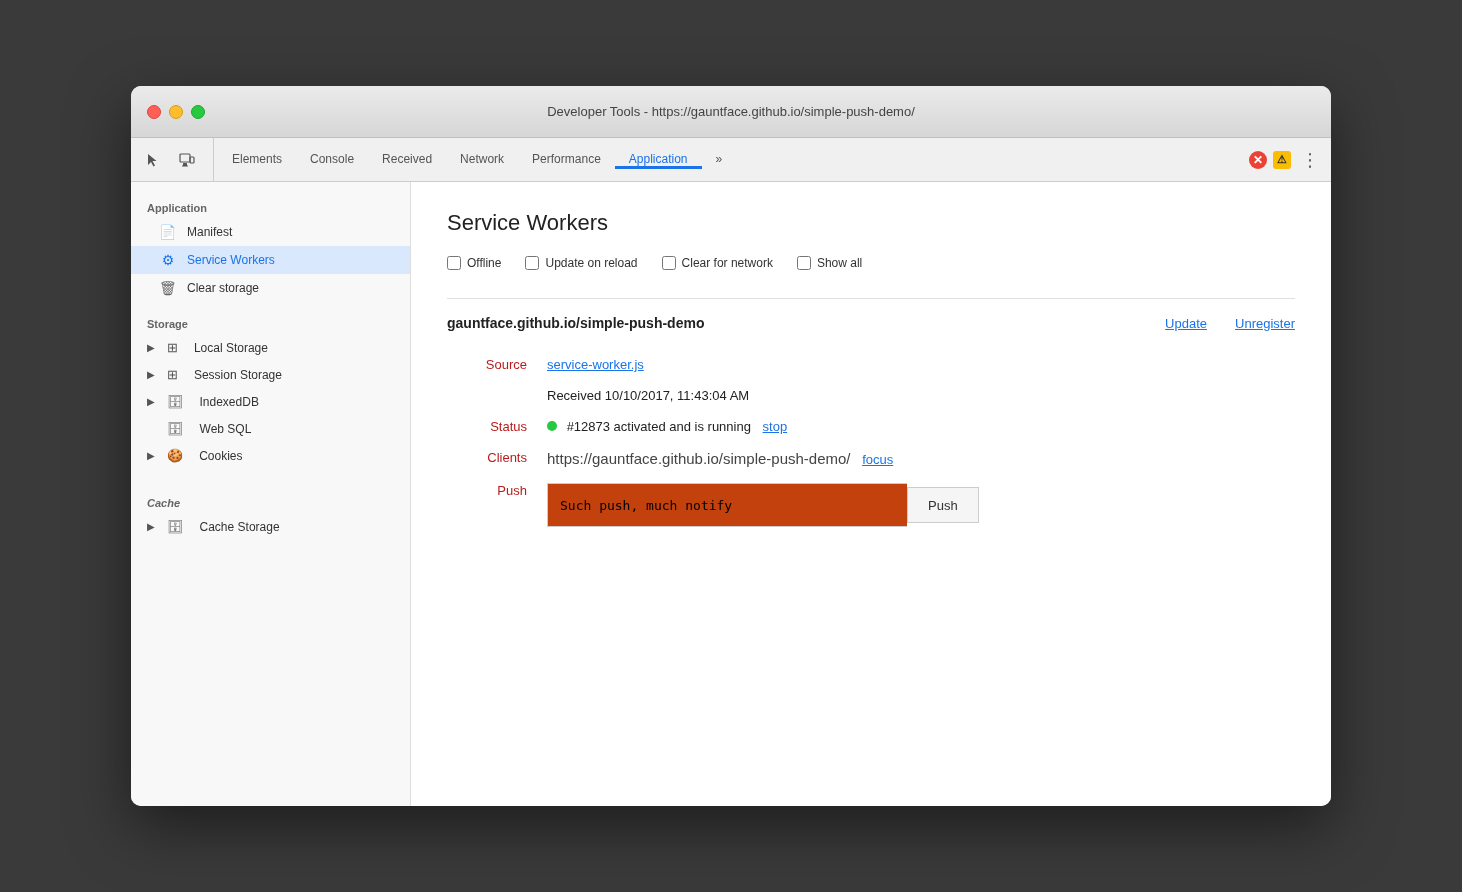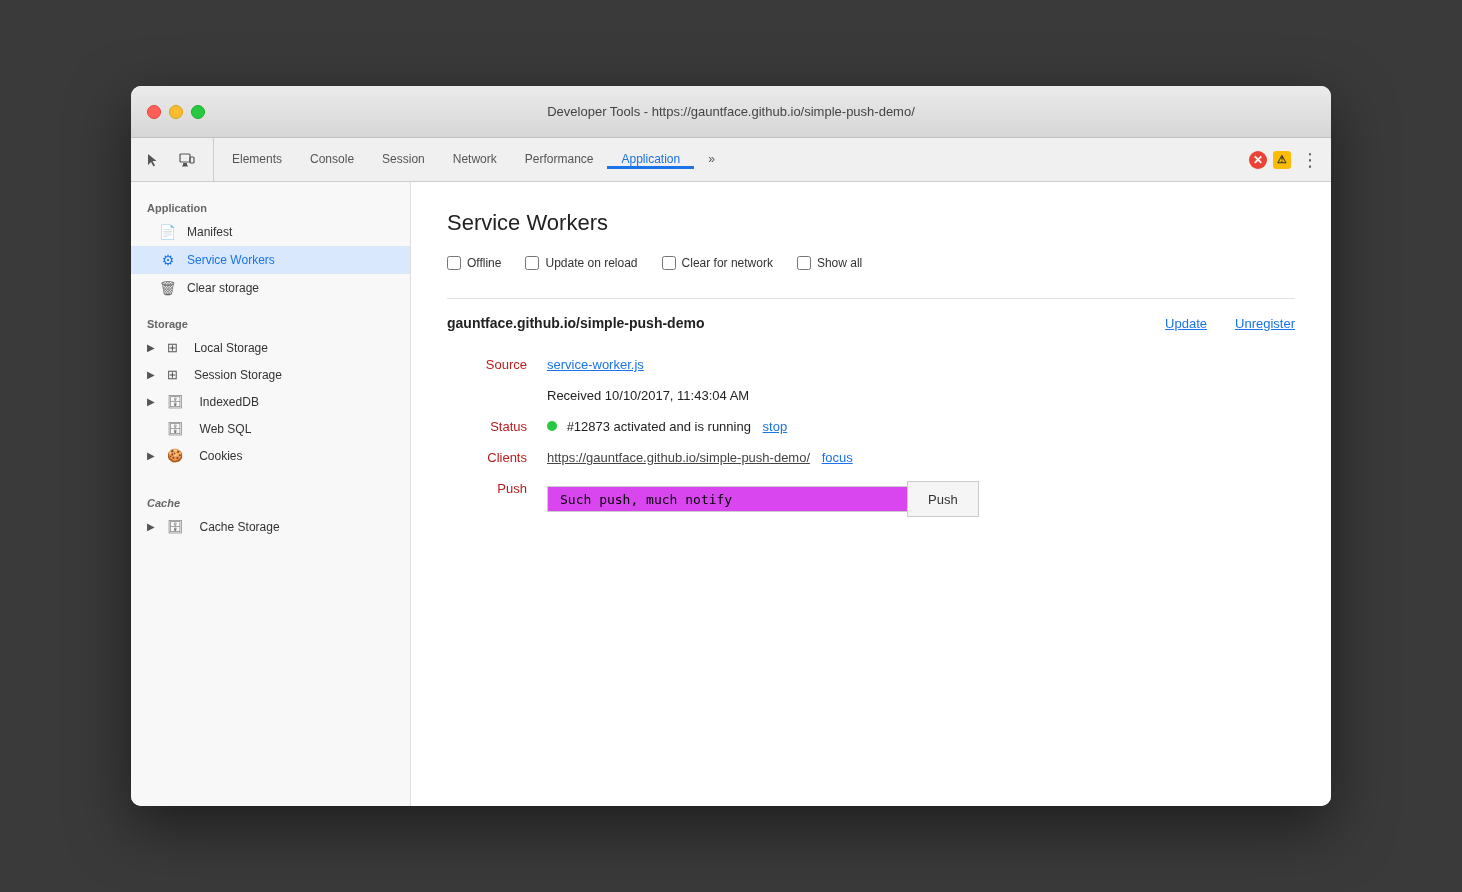--- a/index.html
+++ b/index.html
@@ -311,44 +311,43 @@
       margin-left: 8px;
     }
 
     .push-row {
       display: flex;
       align-items: center;
       gap: 0;
     }
     .push-input {
       width: 360px;
-      height: 26px;
+      height: 44px;
       border: 1px solid #ccc;
       border-right: none;
       padding: 0 12px;
       font-size: 13px;
       font-family: monospace;
-      background: #d946ef;
+      background: #c2410c;
       outline: none;
     }
     .push-button {
       height: 36px;
       padding: 0 20px;
       background: #f5f5f5;
       border: 1px solid #ccc;
       font-size: 13px;
       color: #333;
       cursor: pointer;
       font-family: inherit;
     }
 
     .clients-url {
       color: #444;
-      font-size: 13px;
-      text-decoration: underline;
+      font-size: 15px;
     }
 
     .divider {
       border: none;
       border-top: 1px solid #e0e0e0;
       margin: 0 0 16px 0;
     }
   </style>
 </head>
 <body>
@@ -377,21 +376,21 @@
           <rect x="11" y="5" width="4" height="6" rx="1" fill="none" stroke="#555" stroke-width="1.2"></rect>
           <rect x="4" y="11" width="4" height="3" rx="0.5" fill="#555"></rect>
           <rect x="3" y="13.5" width="6" height="1" fill="#555"></rect>
         </svg>
       </div>
     </div>
 
     <div class="toolbar-tabs">
       <div class="toolbar-tab">Elements</div>
       <div class="toolbar-tab">Console</div>
-      <div class="toolbar-tab">Session</div>
+      <div class="toolbar-tab">Received</div>
       <div class="toolbar-tab">Network</div>
       <div class="toolbar-tab">Performance</div>
       <div class="toolbar-tab active">Application</div>
       <div class="toolbar-tab">»</div>
     </div>
 
     <div class="toolbar-right">
       <div class="icon-error">✕</div>
       <div class="icon-warning">⚠</div>
       <div class="toolbar-kebab">⋮</div>

